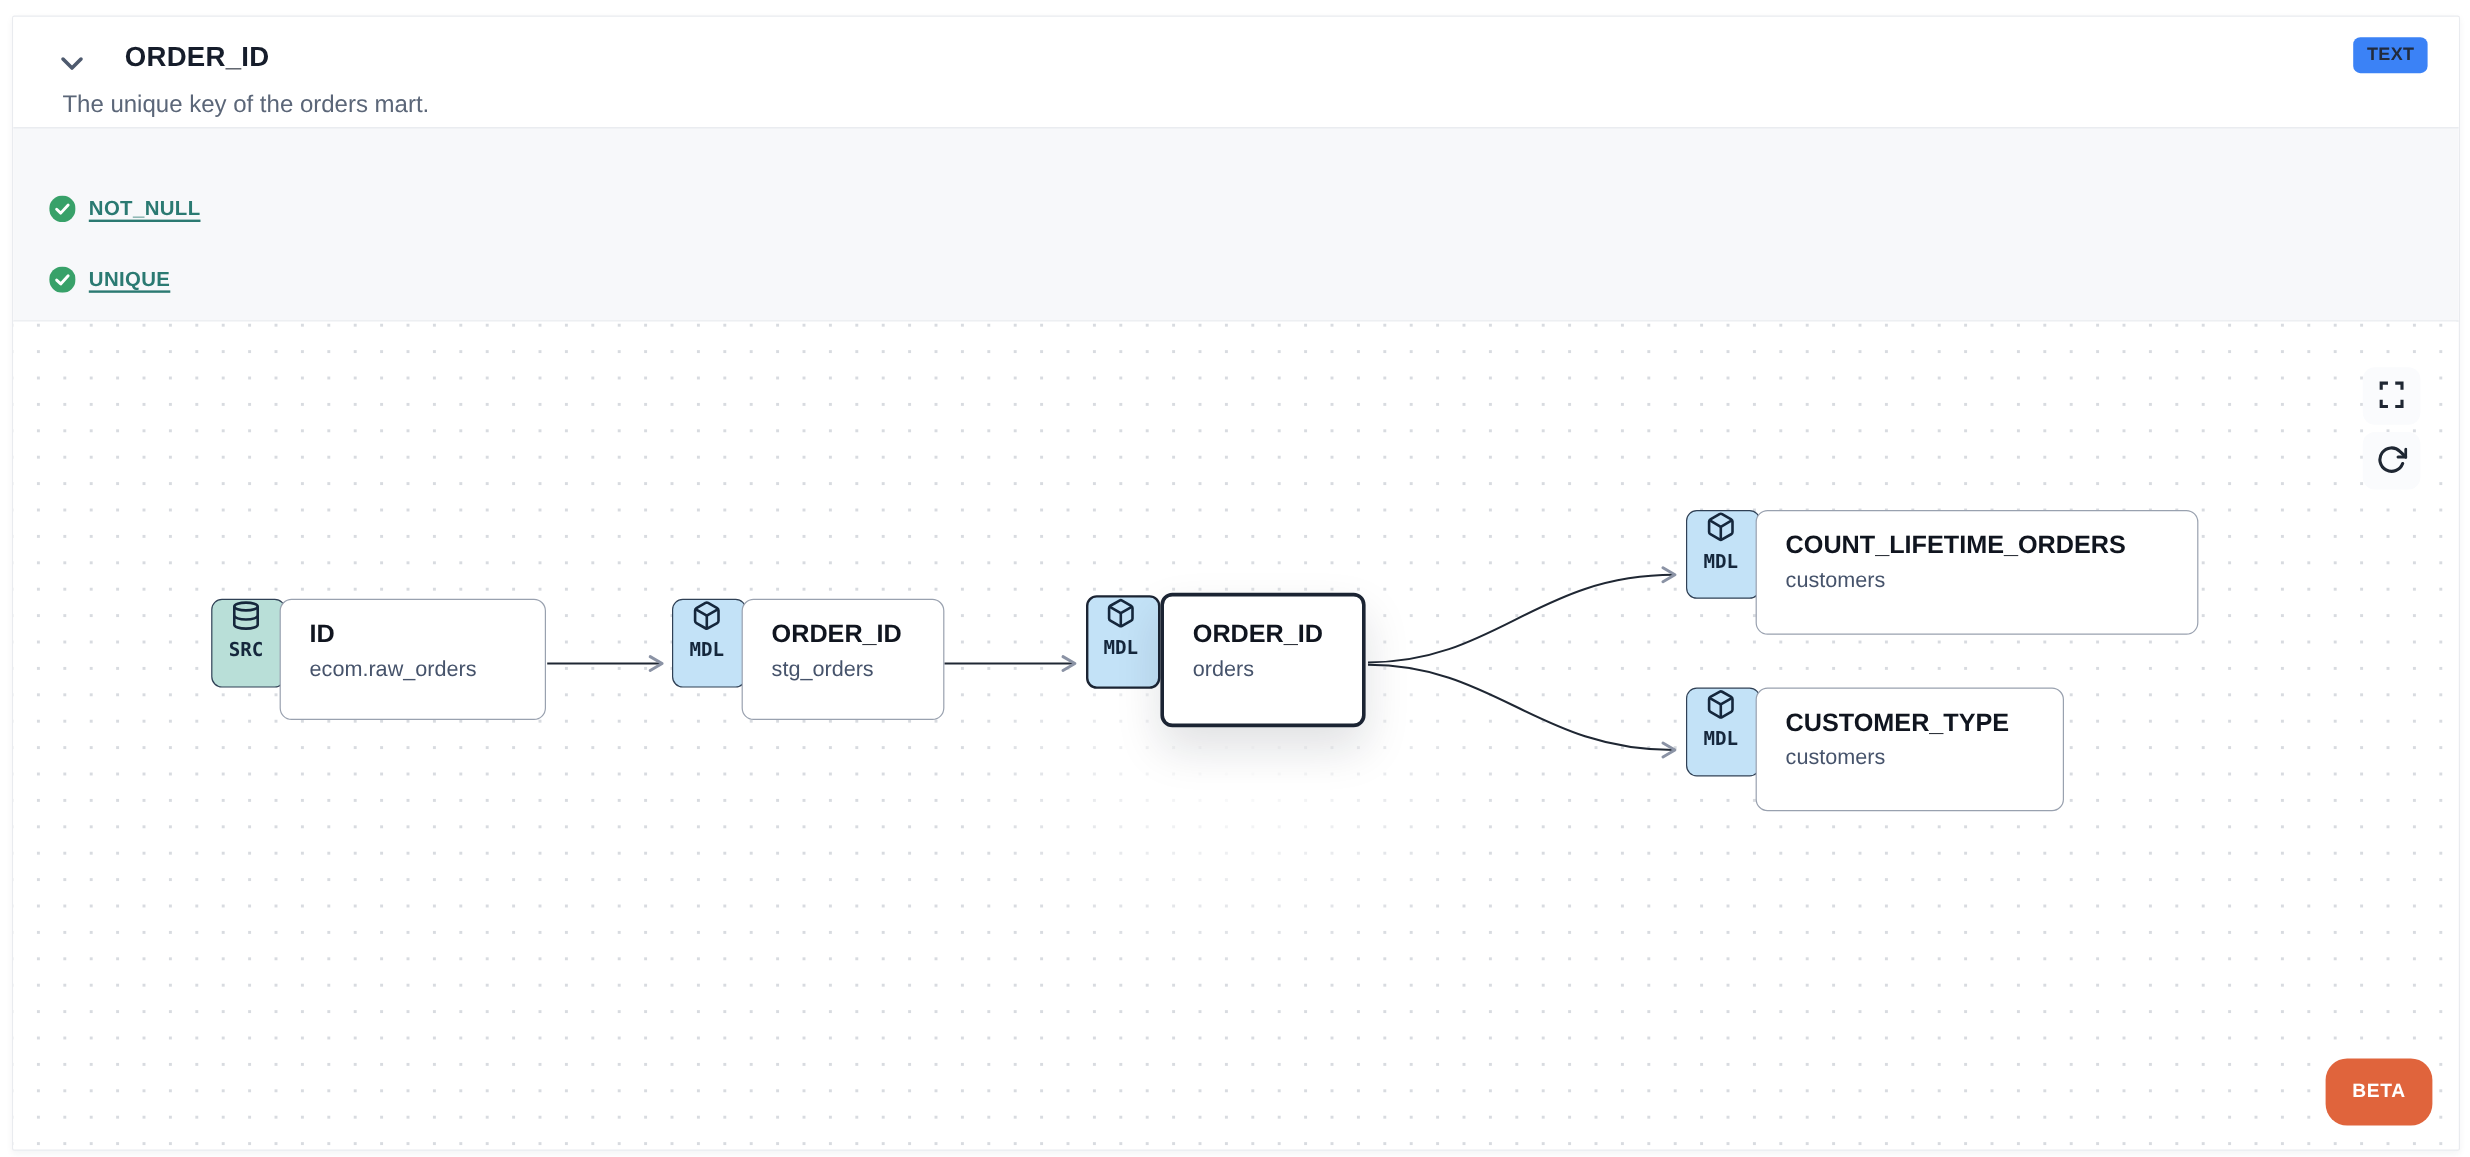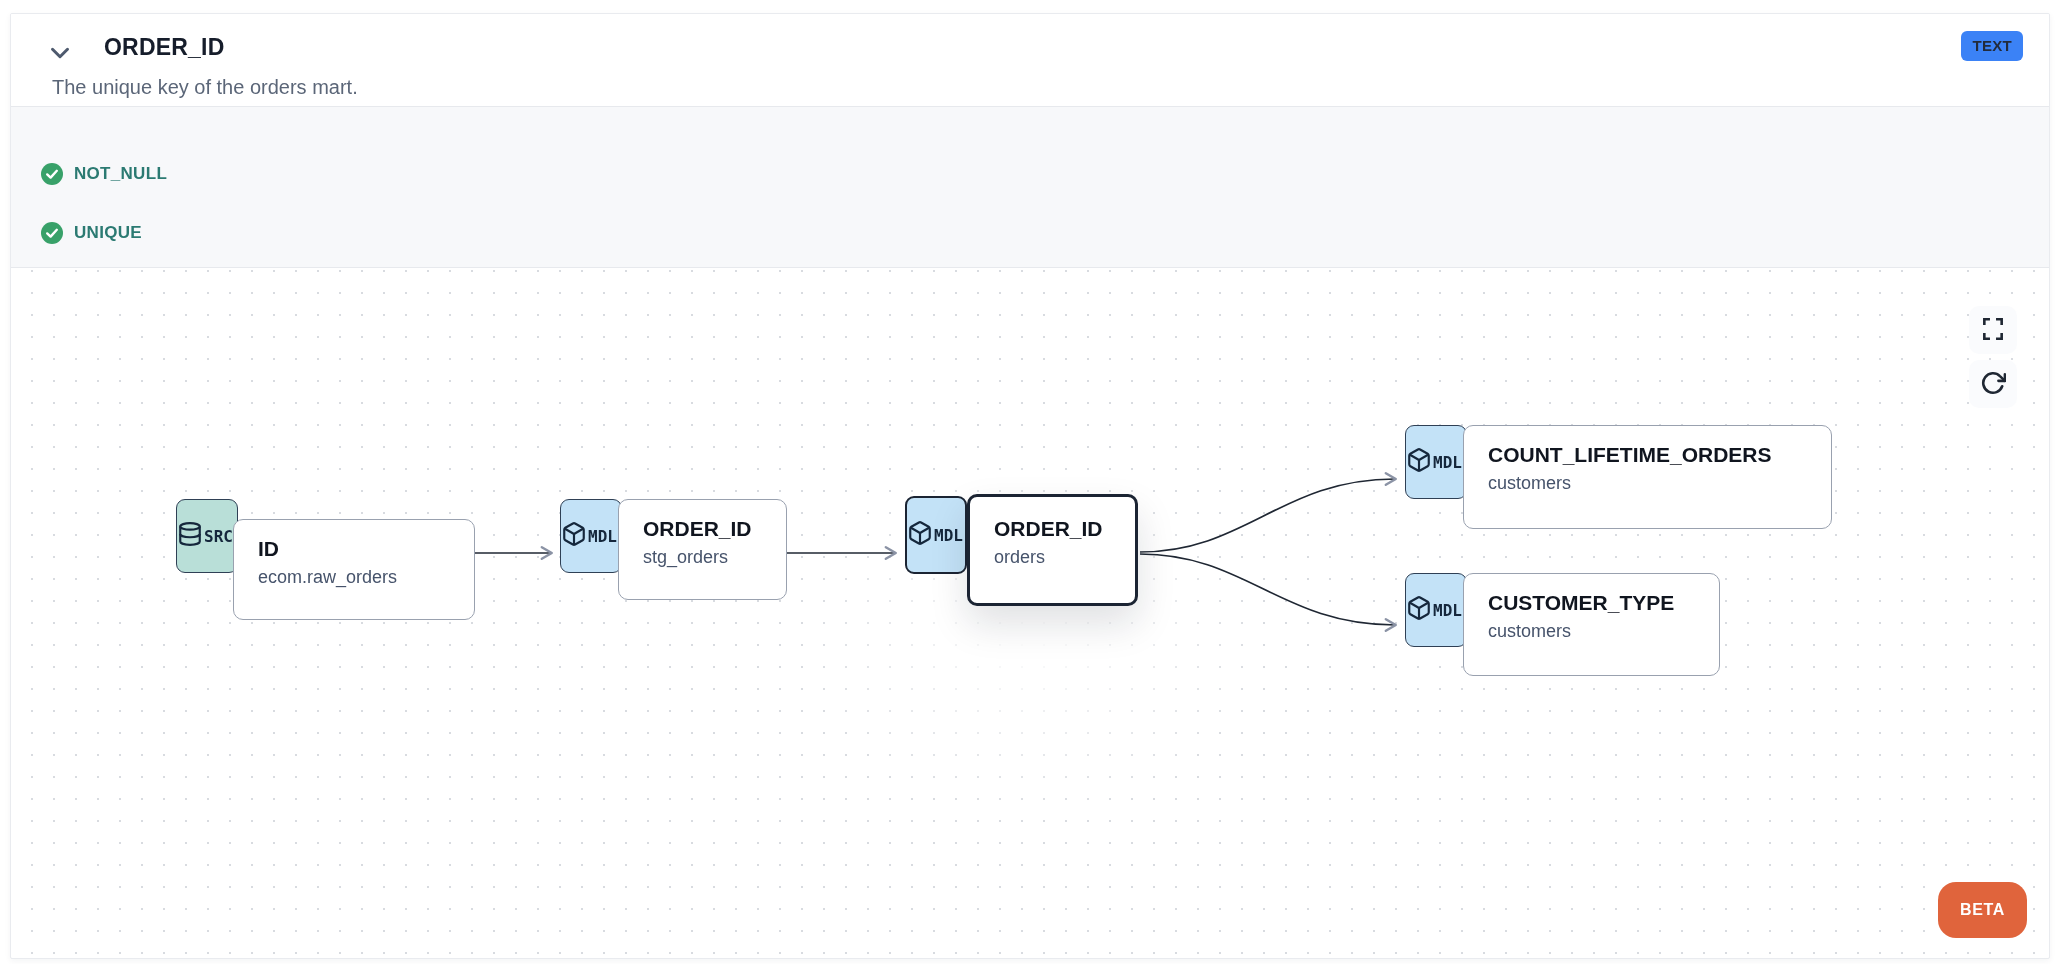--- a/index.html
+++ b/index.html
@@ -16,34 +16,34 @@
   .col-desc{position:absolute;left:41px;top:62px;font-size:20px;color:#5b6678;}
   .type-badge{position:absolute;right:26px;top:17px;height:30px;line-height:30px;padding:0 11px;background:#3b82f6;
               color:#222b3c;font-size:15px;font-weight:600;border-radius:6px;letter-spacing:.3px;}
 
   
   .tests{position:absolute;left:0;top:92px;width:100%;height:162px;background:#f7f8fa;
          border-top:1px solid #e7e9ed;border-bottom:1px solid #e7e9ed;box-sizing:border-box;
          display:flex;flex-direction:column;gap:37px;padding:56px 0 0 30px;}
   .test-row{display:flex;align-items:center;gap:11px;height:22px;}
   .check{width:22px;height:22px;flex:0 0 22px;}
-  .test-link{font-size:17px;font-weight:600;color:#2b7a72;
+  .test-link{font-size:17px;font-weight:600;color:#2b7a72;text-decoration:underline;
              text-underline-offset:4px;text-decoration-thickness:1.5px;cursor:pointer;letter-spacing:.3px;}
 
   
   .canvas{position:absolute;left:0;top:254px;width:2036px;height:689px;background:#fff;
           background-image:radial-gradient(circle,#d8dbe0 1.3px,transparent 1.45px);
           background-size:22px 22px;background-position:10px 14px;}
   .glow{position:absolute;left:790px;top:190px;width:460px;height:360px;pointer-events:none;
         background:radial-gradient(closest-side,rgba(255,255,255,.97),rgba(255,255,255,0));}
 
   .edges{position:absolute;left:0;top:0;width:100%;height:100%;}
 
   
-  .nbadge{position:absolute;display:flex;flex-direction:row;align-items:center;justify-content:space-between;gap:1px;
+  .nbadge{position:absolute;display:flex;flex-direction:column;align-items:center;justify-content:flex-start;gap:1px;
           width:62px;height:74px;border-radius:9px;border:1.5px solid #2f4055;box-sizing:border-box;z-index:1;padding-right:4px;}
   .nbadge.src{background:#b9dfd8;}
   .nbadge.mdl{background:#c3e2f7;}
   .nbadge .blabel{font-family:"DejaVu Sans Mono","Liberation Mono",monospace;font-size:16px;font-weight:600;color:#15273c;}
   .nbadge svg{stroke:#15273c;}
   .nbadge.selected{border:2.5px solid #1b2433;height:78px;}
 
   .ncard{position:absolute;background:#fff;border:1.3px solid #99a1af;border-radius:10px;box-sizing:border-box;
          padding:17px 24px 0 24px;z-index:2;cursor:pointer;}
   .ncard .ntitle{font-size:21px;font-weight:600;color:#10151f;white-space:nowrap;}
@@ -116,21 +116,21 @@
     <div class="nbadge src" style="left:165px;top:231px;">
       <span>
         <svg width="26" height="26" viewBox="0 0 24 24" fill="none" stroke-width="2">
             <ellipse cx="12" cy="5" rx="9" ry="3"></ellipse>
             <path d="M21 12c0 1.66-4 3-9 3s-9-1.34-9-3"></path>
             <path d="M3 5v14c0 1.66 4 3 9 3s9-1.34 9-3V5"></path>
           </svg>
       </span>
       <span class="blabel">SRC</span>
     </div>
-    <div class="ncard" style="left:222px;top:231px;width:242px;height:101px;margin-top:20px;">
+    <div class="ncard" style="left:222px;top:231px;width:222px;height:101px;">
       <div class="ntitle">ID</div>
       <div class="nsub">ecom.raw_orders</div>
     </div>
 
     <div class="nbadge mdl" style="left:549px;top:231px;">
       <span>
         <svg width="26" height="26" viewBox="0 0 24 24" fill="none" stroke-width="2" stroke-linejoin="round">
             <path d="M21 16V8a2 2 0 0 0-1-1.73l-7-4a2 2 0 0 0-2 0l-7 4A2 2 0 0 0 3 8v8a2 2 0 0 0 1 1.73l7 4a2 2 0 0 0 2 0l7-4A2 2 0 0 0 21 16z"></path>
             <polyline points="3.27 6.96 12 12.01 20.73 6.96"></polyline>
             <line x1="12" y1="22.08" x2="12" y2="12"></line>

